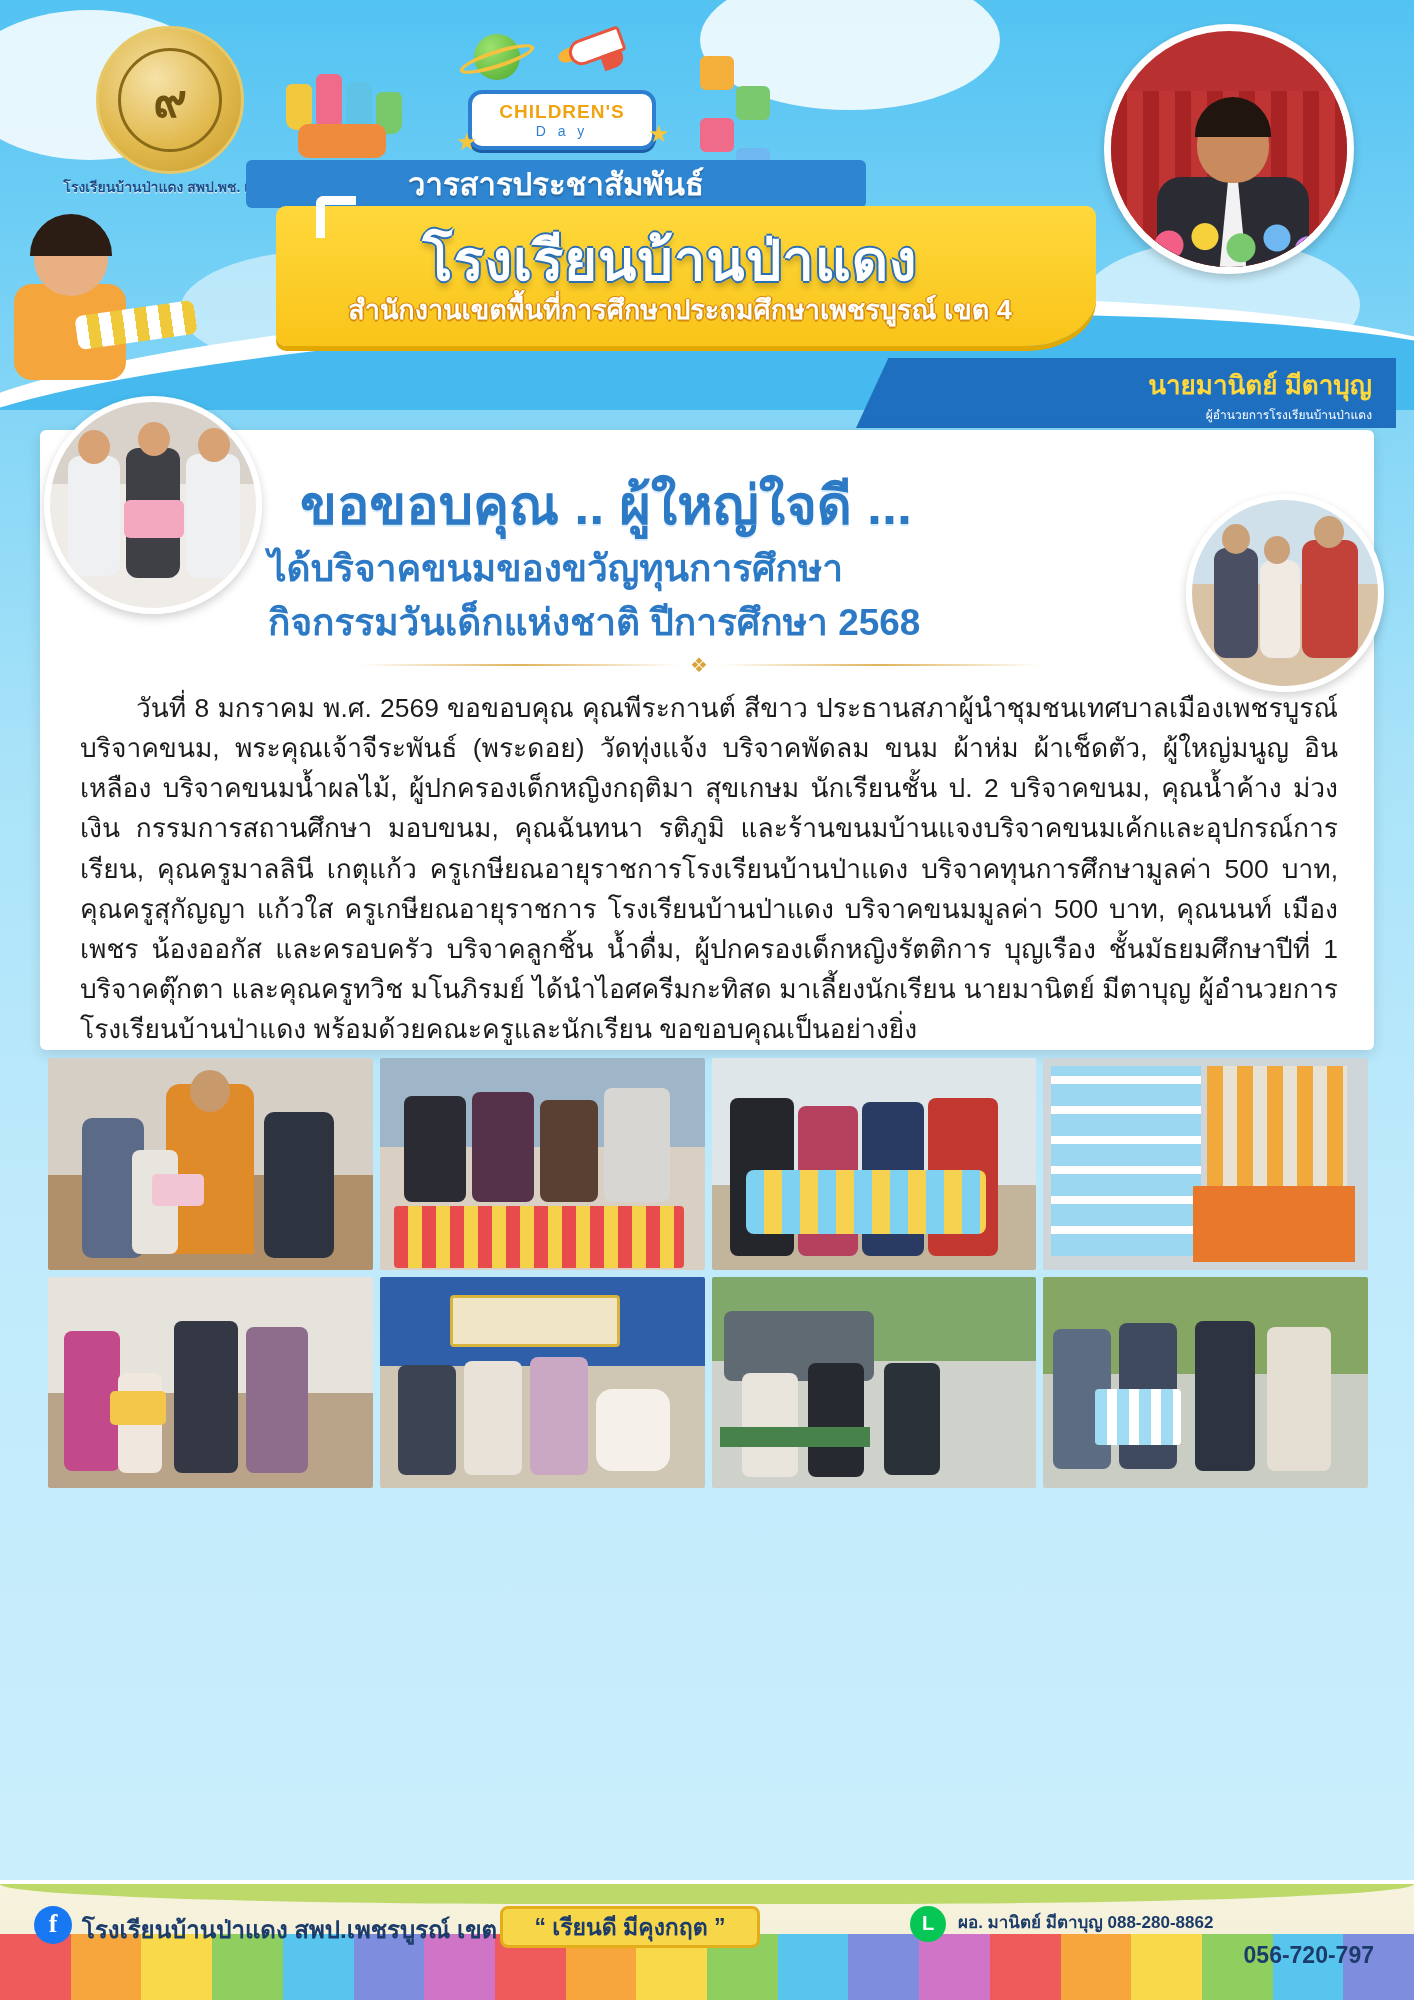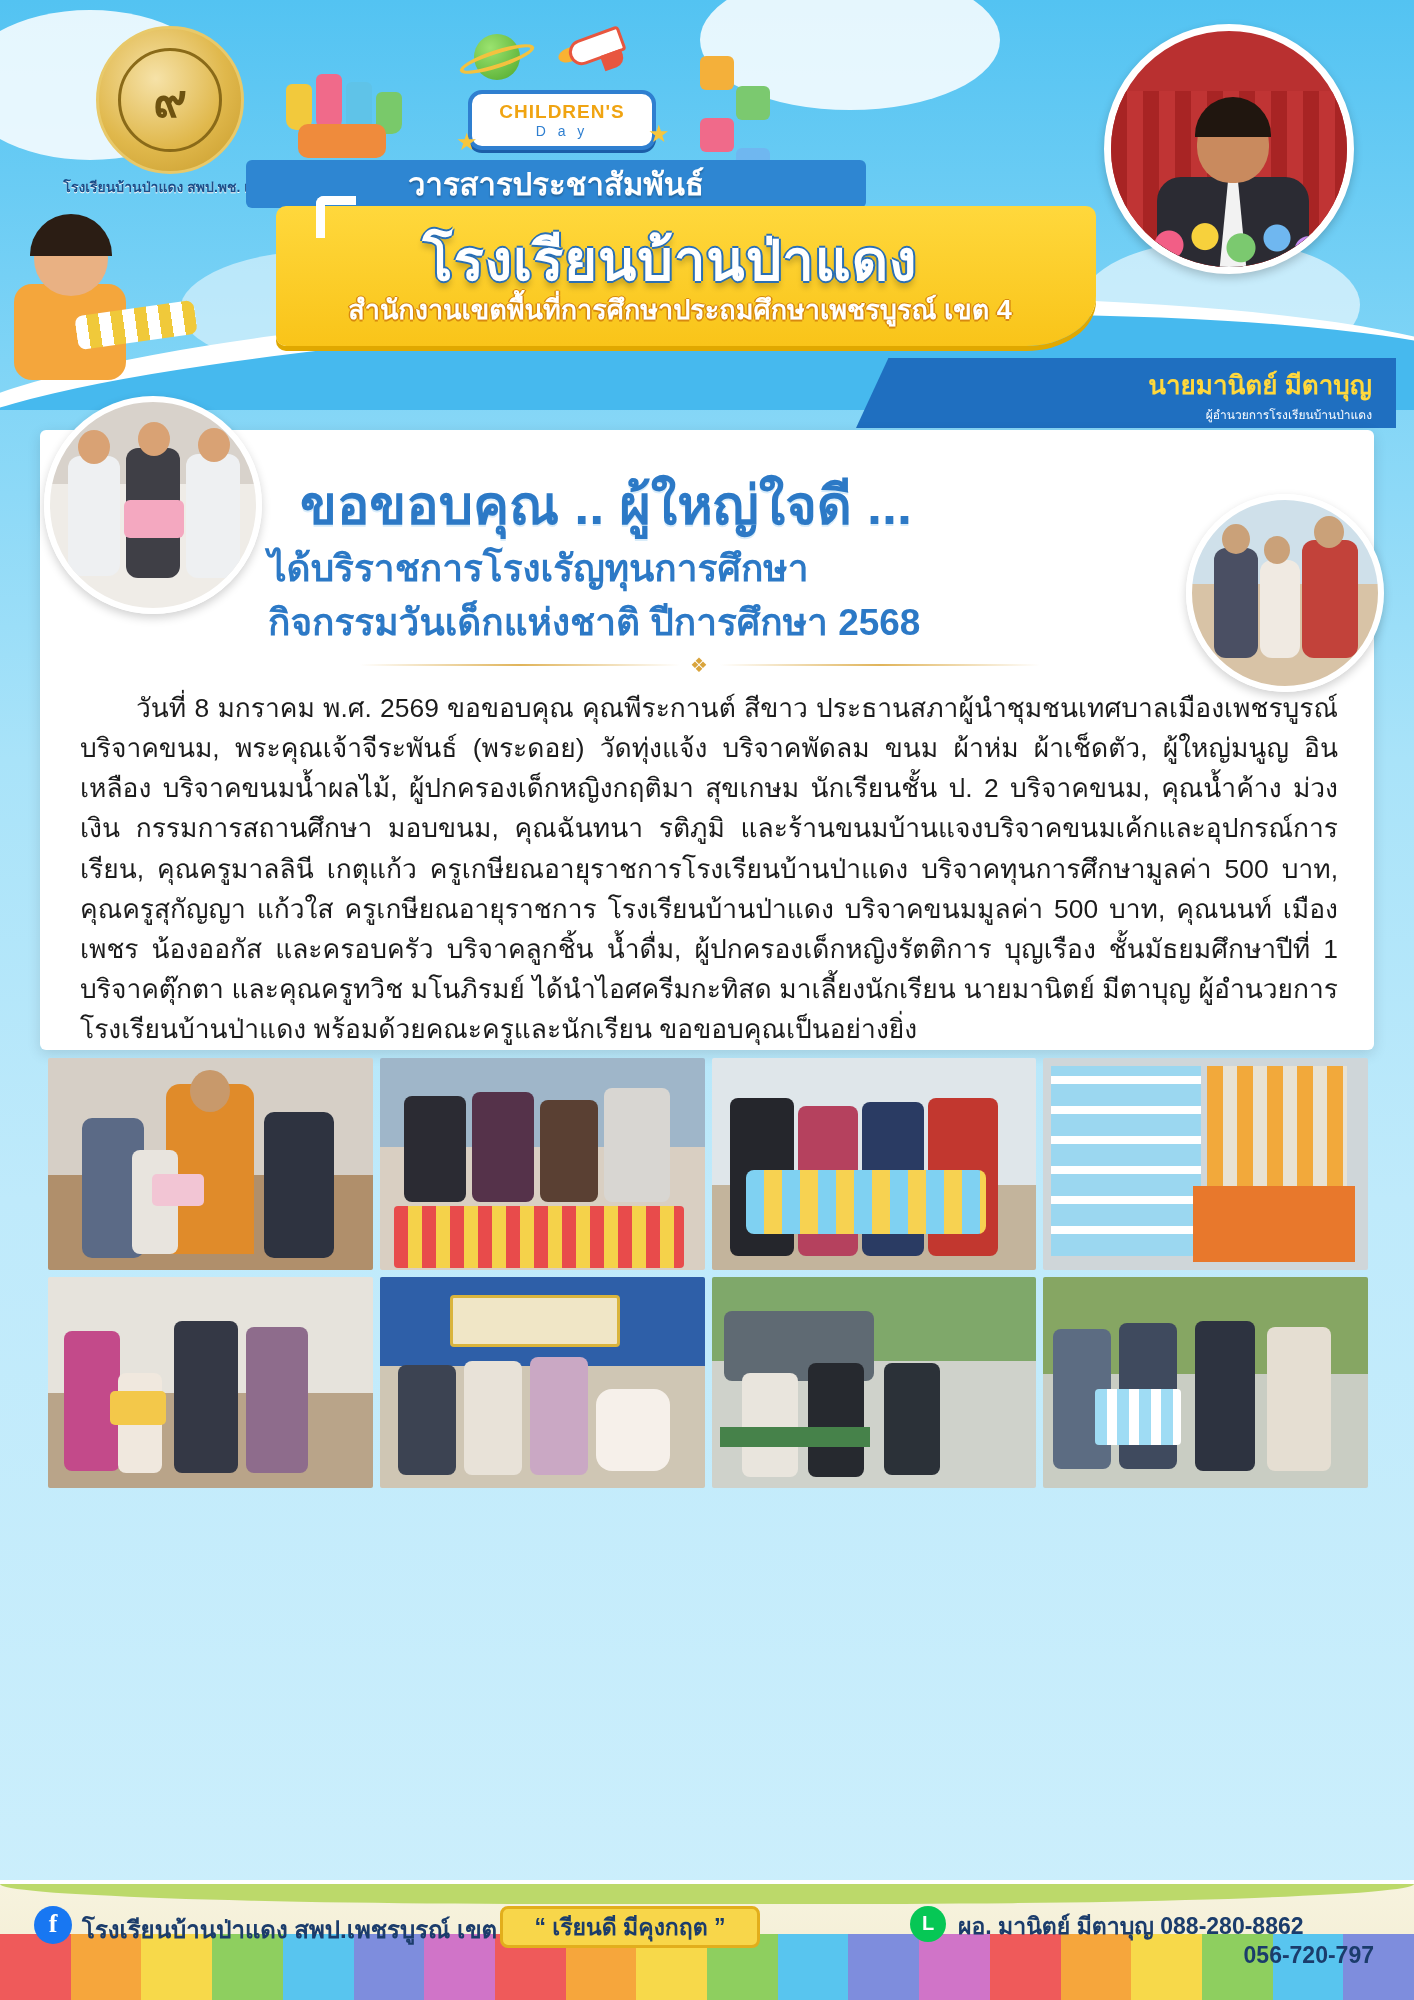--- a/index.html
+++ b/index.html
@@ -416,21 +416,21 @@
     text-align: center; line-height: 36px;
   }
   .line-icon {
     position: absolute; left: 910px; top: 22px;
     width: 36px; height: 36px; border-radius: 50%;
     background: #06c755; color: #fff;
     text-align: center; line-height: 34px; font-size: 20px; font-weight: bold;
   }
   .phone1 {
     position: absolute; left: 958px; top: 24px;
-    color: #1b3c6b; font-size: 23px; font-weight: bold;
+    color: #1b3c6b; font-size: 17px; font-weight: bold;
   }
   .phone2 {
     position: absolute; right: 40px; top: 58px;
     color: #1b3c6b; font-size: 23px; font-weight: bold;
   }
 </style>
 </head>
 <body>
 
 <div class="header">
@@ -519,21 +519,21 @@
 <div class="photo-circle pc-right">
   <div class="pc-figure" style="left:22px;top:48px;width:44px;height:110px;background:#4a4f63;"></div>
   <div class="pc-figure" style="left:68px;top:60px;width:40px;height:98px;background:#f0eae2;"></div>
   <div class="pc-figure" style="left:110px;top:40px;width:56px;height:118px;background:#c2423a;"></div>
   <div class="pc-figure" style="left:30px;top:24px;width:28px;height:30px;border-radius:50%;background:#caa179;"></div>
   <div class="pc-figure" style="left:72px;top:36px;width:26px;height:28px;border-radius:50%;background:#caa179;"></div>
   <div class="pc-figure" style="left:122px;top:16px;width:30px;height:32px;border-radius:50%;background:#caa179;"></div>
 </div>
 
 <div class="headline">ขอขอบคุณ .. ผู้ใหญ่ใจดี ...</div>
-<div class="sub1">ได้บริราชการโรงเรัญทุนการศึกษา</div>
+<div class="sub1">ได้บริจาคขนมของขวัญทุนการศึกษา</div>
 <div class="sub2">กิจกรรมวันเด็กแห่งชาติ ปีการศึกษา 2568</div>
 
 <div class="divider">
   <span class="line"></span>
   <span>❖</span>
   <span class="line"></span>
 </div>
 
 <div class="body-text">วันที่ 8 มกราคม พ.ศ. 2569 ขอขอบคุณ คุณพีระกานต์ สีขาว ประธานสภาผู้นำชุมชนเทศบาลเมืองเพชรบูรณ์ บริจาคขนม, พระคุณเจ้าจีระพันธ์ (พระดอย) วัดทุ่งแจ้ง บริจาคพัดลม ขนม ผ้าห่ม ผ้าเช็ดตัว, ผู้ใหญ่มนูญ อินเหลือง บริจาคขนมน้ำผลไม้, ผู้ปกครองเด็กหญิงกฤติมา สุขเกษม นักเรียนชั้น ป. 2 บริจาคขนม, คุณน้ำค้าง ม่วงเงิน กรรมการสถานศึกษา มอบขนม, คุณฉันทนา รติภูมิ และร้านขนมบ้านแจงบริจาคขนมเค้กและอุปกรณ์การเรียน, คุณครูมาลลินี เกตุแก้ว ครูเกษียณอายุราชการโรงเรียนบ้านป่าแดง บริจาคทุนการศึกษามูลค่า 500 บาท, คุณครูสุกัญญา แก้วใส ครูเกษียณอายุราชการ โรงเรียนบ้านป่าแดง บริจาคขนมมูลค่า 500 บาท, คุณนนท์ เมืองเพชร น้องออกัส และครอบครัว บริจาคลูกชิ้น น้ำดื่ม, ผู้ปกครองเด็กหญิงรัตติการ บุญเรือง ชั้นมัธยมศึกษาปีที่ 1 บริจาคตุ๊กตา และคุณครูทวิช มโนภิรมย์ ได้นำไอศครีมกะทิสด มาเลี้ยงนักเรียน นายมานิตย์ มีตาบุญ ผู้อำนวยการโรงเรียนบ้านป่าแดง พร้อมด้วยคณะครูและนักเรียน ขอขอบคุณเป็นอย่างยิ่ง</div>
 

